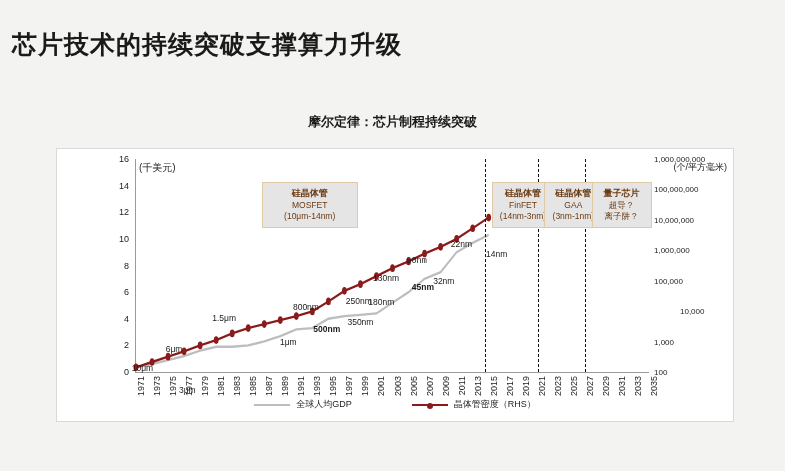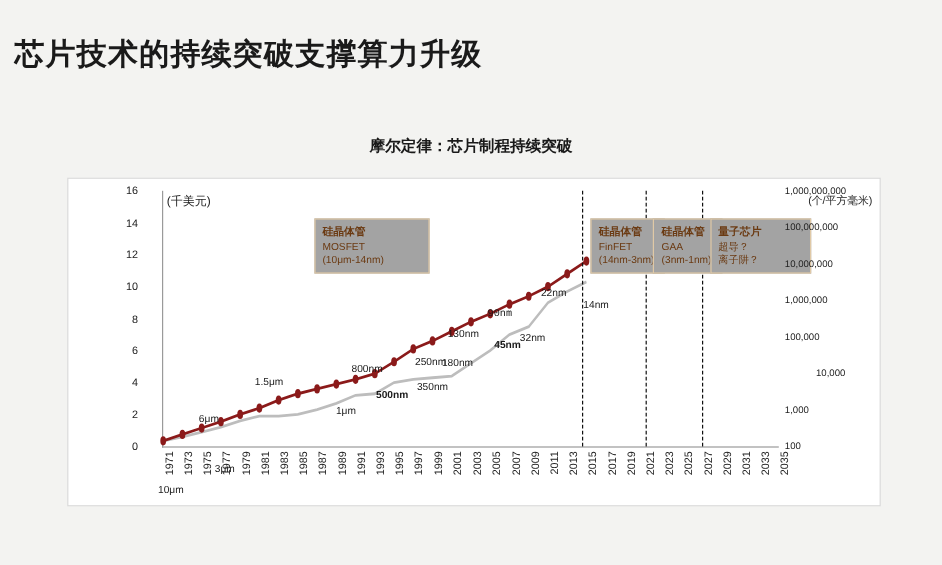--- a/index.html
+++ b/index.html
@@ -25,21 +25,21 @@
     background:#ffffff;
     border:1px solid #d9d9d9;
   }
   .plot{
     position:absolute;left:78px;top:10px;right:84px;bottom:48px;
     border-left:1px solid #9a9a9a;
     border-bottom:1px solid #9a9a9a;
   }
   
   .ytick{
-    position:absolute;right:100%;margin-right:21px;
+    position:absolute;right:100%;margin-right:7px;
     font-size:9px;color:#222;transform:translateY(-50%);
     white-space:nowrap;
   }
   .ytick-r{
     position:absolute;left:100%;margin-left:5px;
     font-size:8px;color:#222;transform:translateY(-50%);
     white-space:nowrap;
   }
   .unit-l{
     position:absolute;left:82px;top:12px;font-size:10px;color:#222;
@@ -62,24 +62,24 @@
   .legend-item{display:flex;align-items:center;gap:6px;}
   .lg-line{width:36px;height:0;border-top:2px solid #bdbdbd;position:relative;}
   .lg-line.red{border-top-color:#8b1a1a;}
   .lg-dot{
     width:6px;height:6px;border-radius:50%;background:#8b1a1a;
     position:absolute;left:50%;top:-3px;margin-left:-3px;
   }
   
   .anno{
     position:absolute;
-    background:#a3a3a3;
+    background:#e5e5e5;
     border:1px solid #e0c9a6;
     font-size:8.5px;color:#6b3a12;
-    text-align:left;line-height:1.35;
+    text-align:center;line-height:1.35;
     padding:4px 6px;
     box-sizing:border-box;
   }
   .anno b{font-size:9px;display:block;color:#6b3a12;}
   .divider{
     position:absolute;top:0;bottom:0;width:0;
     border-left:1.6px dashed #111;
   }
   .pt-label{
     position:absolute;font-size:8.5px;color:#1a1a1a;white-space:nowrap;
@@ -140,21 +140,21 @@
     <div class="anno" style="left:69.4%;top:11%;width:62px;">
       <b>硅晶体管</b>
       <span>FinFET</span><br>
       <span>(14nm-3nm)</span>
     </div>
     <div class="anno" style="left:79.6%;top:11%;width:58px;">
       <b>硅晶体管</b>
       <span>GAA</span><br>
       <span>(3nm-1nm)</span>
     </div>
-    <div class="anno" style="left:88.8%;top:11%;width:84px;">
+    <div class="anno" style="left:88.8%;top:11%;width:60px;">
       <b>量子芯片</b>
       <span>超导？</span><br>
       <span>离子阱？</span>
     </div>
   <div class="ytick" style="top: 0%;">16</div>
       <div class="ytick" style="top: 12.5%;">14</div>
       <div class="ytick" style="top: 25%;">12</div>
       <div class="ytick" style="top: 37.5%;">10</div>
       <div class="ytick" style="top: 50%;">8</div>
       <div class="ytick" style="top: 62.5%;">6</div>
@@ -195,31 +195,43 @@
       <div class="xtick" style="left: 71.875%;">2017</div>
       <div class="xtick" style="left: 75%;">2019</div>
       <div class="xtick" style="left: 78.125%;">2021</div>
       <div class="xtick" style="left: 81.25%;">2023</div>
       <div class="xtick" style="left: 84.375%;">2025</div>
       <div class="xtick" style="left: 87.5%;">2027</div>
       <div class="xtick" style="left: 90.625%;">2029</div>
       <div class="xtick" style="left: 93.75%;">2031</div>
       <div class="xtick" style="left: 96.875%;">2033</div>
       <div class="xtick" style="left: 100%;">2035</div>
-      <div class="pt-label" style="left: 1.25%; top: 98.125%; margin-top: 40px;">10μm</div>
+      <div class="pt-label" style="left: 1.25%; top: 98.125%;">10μm</div>
       <div class="pt-label" style="left: 6.25%; top: 89.0625%; padding-left: 12px;">6μm</div>
       <div class="pt-label" style="left: 10%; top: 98.125%; margin-top: 22px;">3μm</div>
       <div class="pt-label" style="left: 17.1875%; top: 74.6875%;">1.5μm</div>
       <div class="pt-label" style="left: 29.6875%; top: 85.9375%;">1μm</div>
       <div class="pt-label" style="left: 33.125%; top: 69.6875%;">800nm</div>
       <div class="pt-label" style="left: 37.1875%; top: 79.6875%; font-weight: bold;">500nm</div>
       <div class="pt-label" style="left: 43.75%; top: 76.5625%;">350nm</div>
       <div class="pt-label" style="left: 43.4375%; top: 66.5625%;">250nm</div>
       <div class="pt-label" style="left: 47.8125%; top: 67.1875%;">180nm</div>
       <div class="pt-label" style="left: 48.75%; top: 55.9375%;">130nm</div>
       <div class="pt-label" style="left: 54.6875%; top: 47.8125%; font-family: Liberation Mono, monospace;">90nm</div>
       <div class="pt-label" style="left: 55.9375%; top: 60.3125%; font-weight: bold;">45nm</div>
       <div class="pt-label" style="left: 60%; top: 57.1875%;">32nm</div>
       <div class="pt-label" style="left: 63.4375%; top: 39.6875%;">22nm</div>
       <div class="pt-label" style="left: 70.3125%; top: 44.6875%;">14nm</div>
     </div>
 
+  <div class="legend">
+    <div class="legend-item">
+      <span class="lg-line"></span>
+      <span>全球人均GDP</span>
+    </div>
+    <div class="legend-item">
+      <span class="lg-line red">
+          <span class="lg-dot"></span>
+        </span>
+      <span>晶体管密度（RHS）</span>
+    </div>
+  </div>
 </div>
 
 </body></html>

